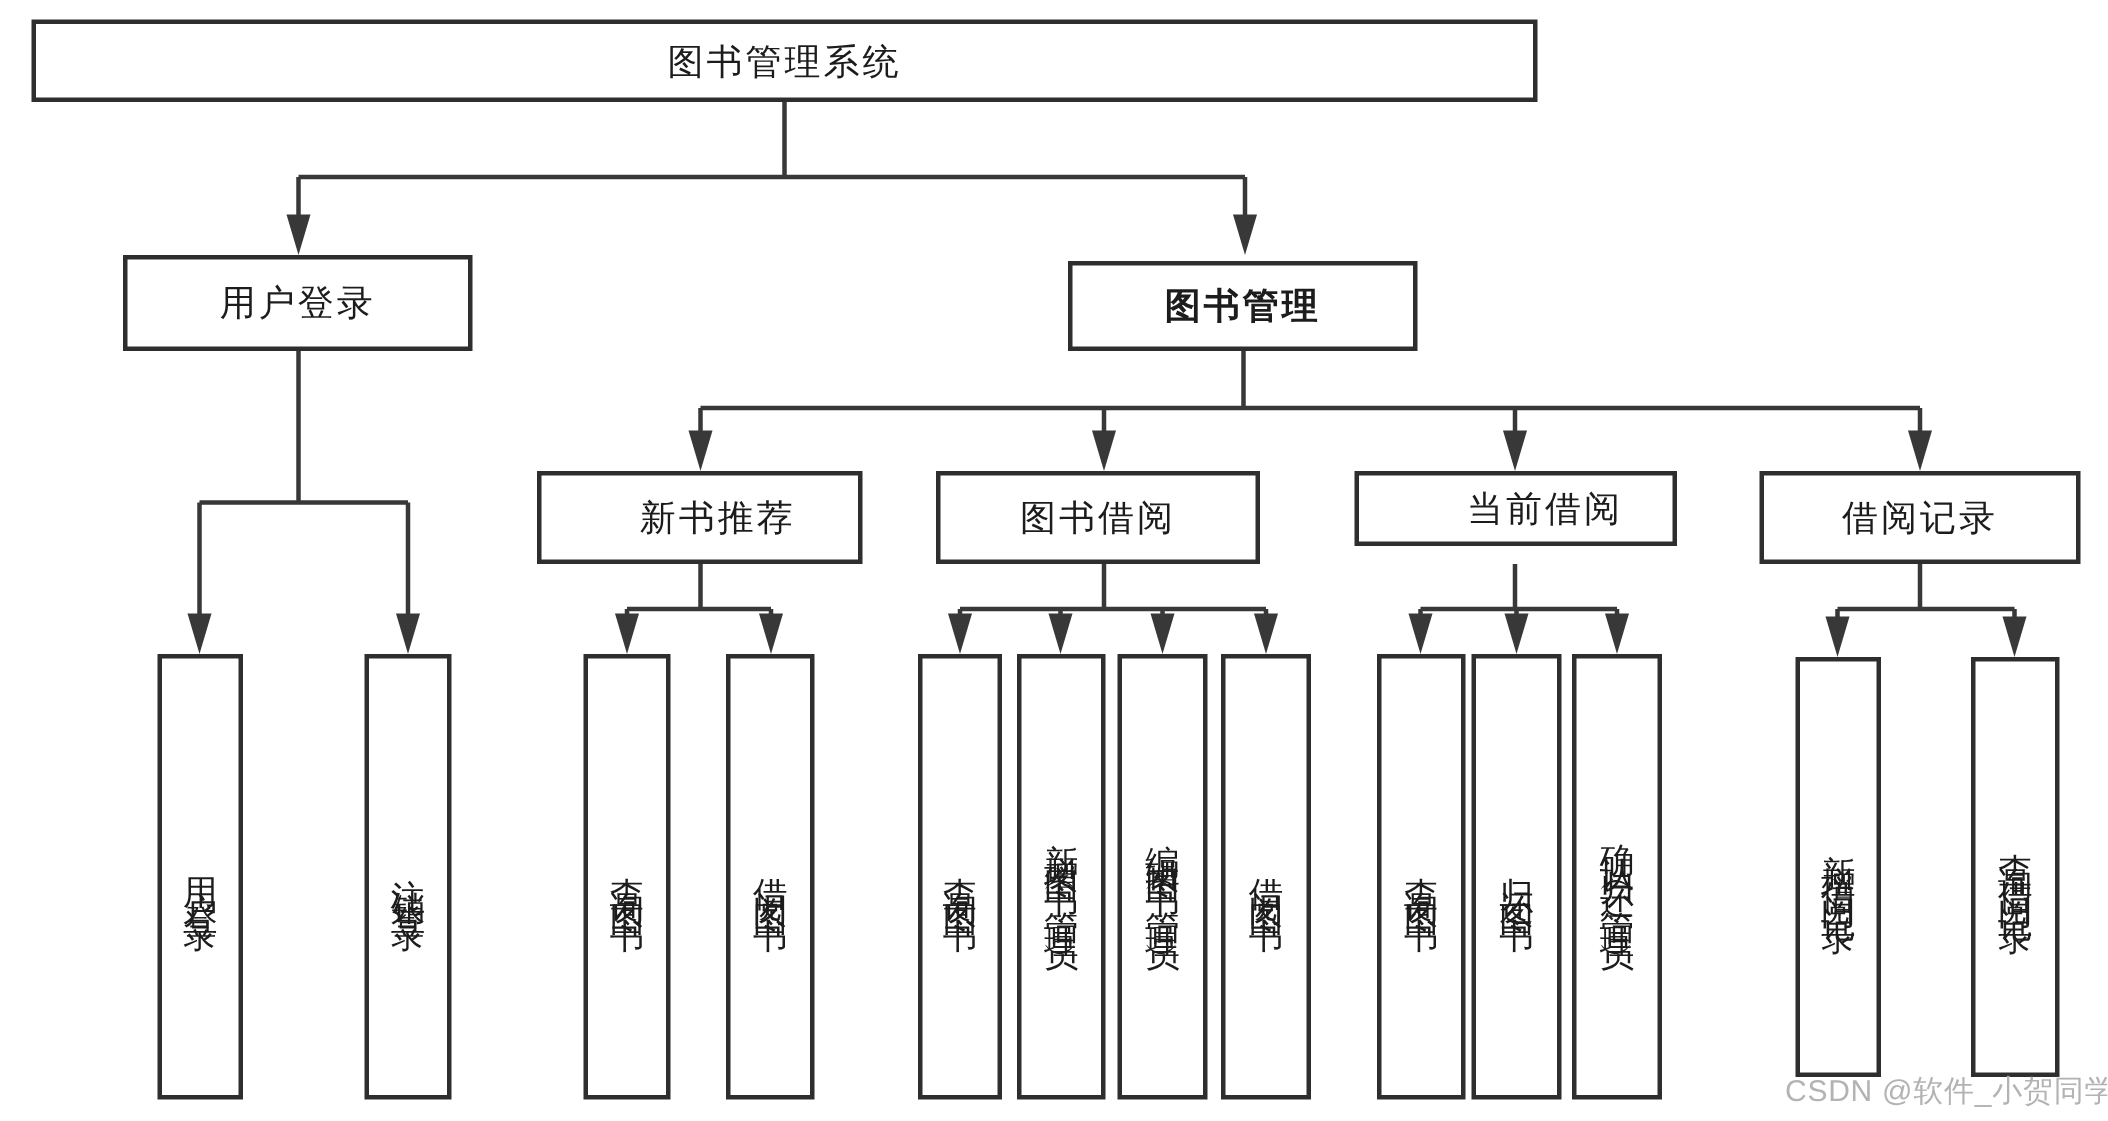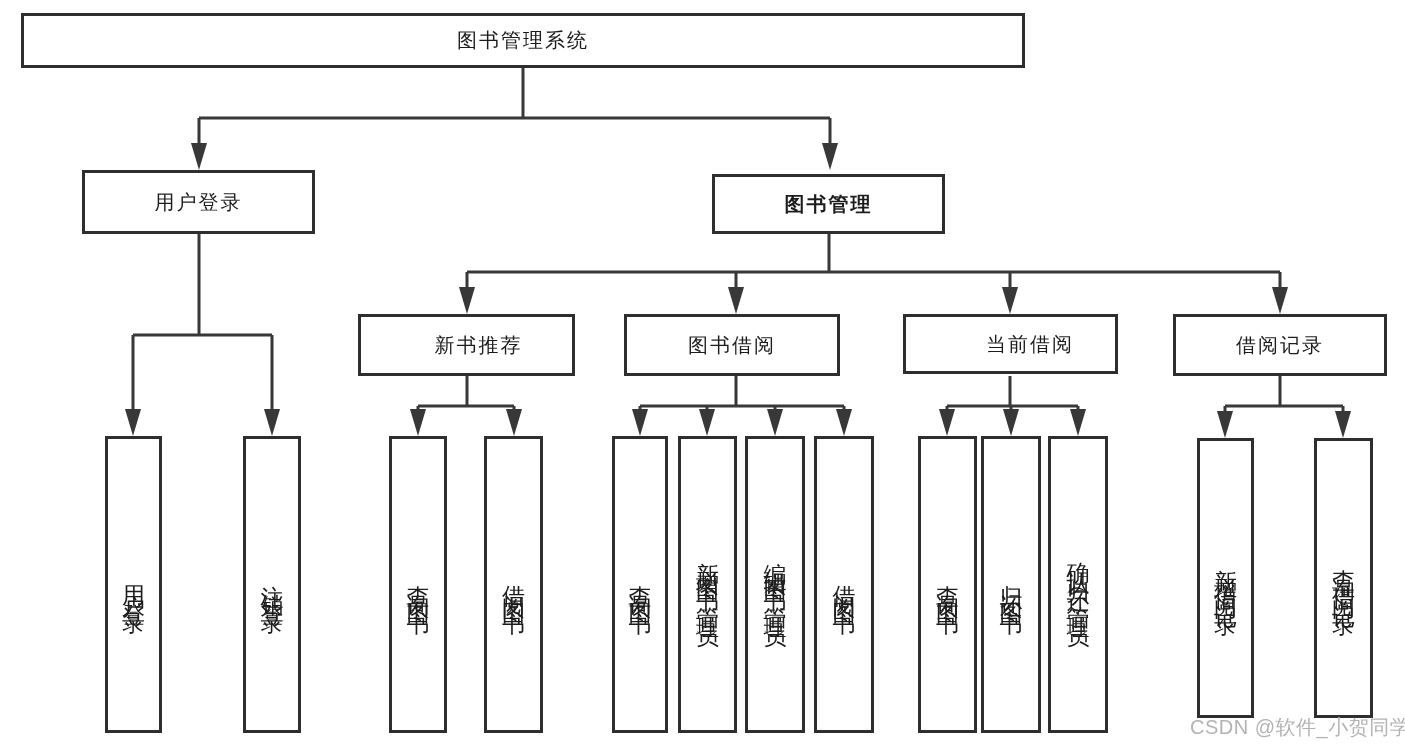--- a/index.html
+++ b/index.html
@@ -19,21 +19,21 @@
     pointer-events: none;
   }
   .node {
     position: absolute;
     box-sizing: border-box;
     border: 3px solid #2e2e2e;
     background: #ffffff;
     display: flex;
     align-items: center;
     justify-content: center;
-    font-size: 20px;
+    font-size: 24px;
     letter-spacing: 2px;
     color: #1c1c1c;
     z-index: 2;
     white-space: nowrap;
   }
   .leaf {
     position: absolute;
     box-sizing: border-box;
     border: 3px solid #2e2e2e;
     background: #ffffff;
@@ -135,21 +135,21 @@
     </g>
   </svg>
 
   <div class="node" style="left:21px; top:13px; width:1004px; height:55px;">图书管理系统</div>
 
   <div class="node" style="left:82px; top:170px; width:233px; height:64px;">用户登录</div>
   <div class="node" style="left:712px; top:174px; width:233px; height:60px;font-weight:bold;">图书管理</div>
 
   <div class="node" style="left:358px; top:314px; width:217px; height:62px;padding-left:24px;">新书推荐</div>
   <div class="node" style="left:624px; top:314px; width:216px; height:62px;text-align:center;">图书借阅</div>
-  <div class="node" style="left:903px; top:314px; width:215px; height:60px;padding-left:39px;">当前借阅</div>
+  <div class="node" style="left:903px; top:314px; width:215px; height:50px;padding-left:39px;">当前借阅</div>
   <div class="node" style="left:1173px; top:314px; width:214px; height:62px;">借阅记录</div>
 
   <div class="leaf" style="left:105px; width:57px;">
     <span class="vtext">用户登录</span>
   </div>
   <div class="leaf" style="left:243px; width:58px;">
     <span class="vtext">注销登录</span>
   </div>
   <div class="leaf" style="left:389px; width:58px;">
     <span class="vtext">查询图书</span>

